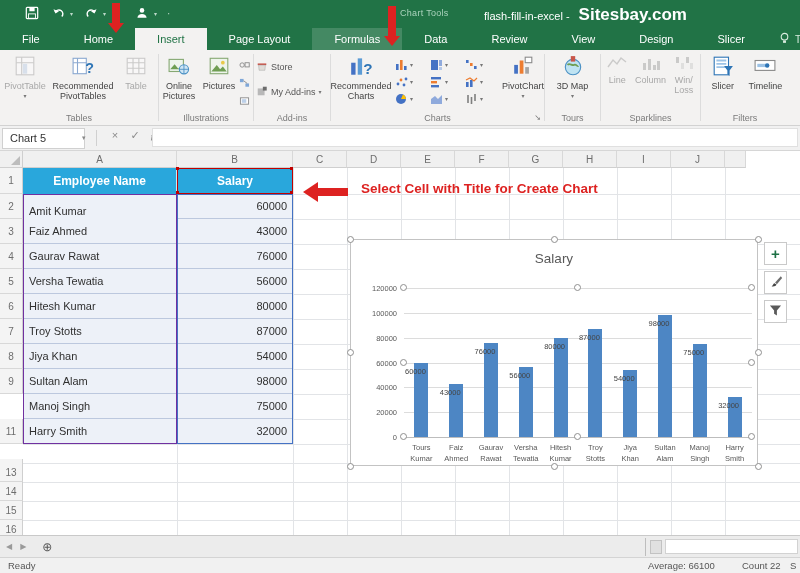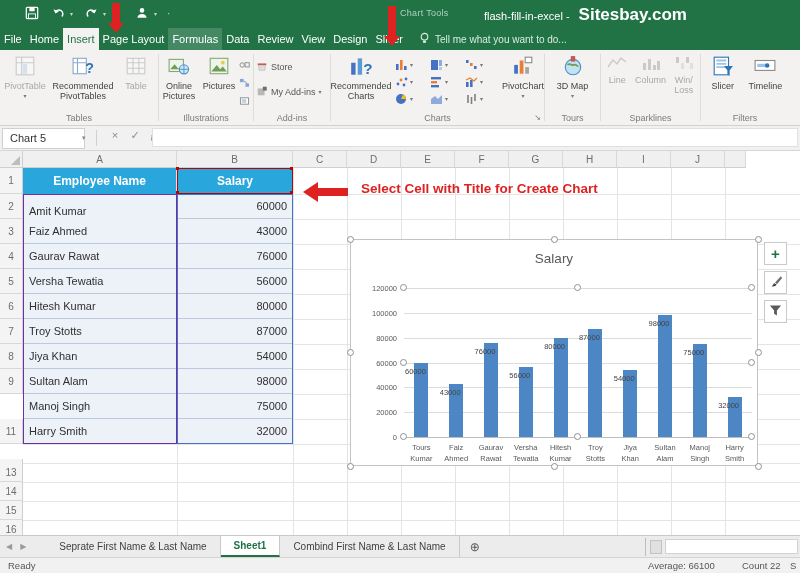--- a/index.html
+++ b/index.html
@@ -9,21 +9,21 @@
   .qat{position:absolute;left:24px;top:5px;display:flex;gap:10px;align-items:center}
   .qicon{width:16px;height:16px;display:flex;align-items:center;justify-content:center}
   .qcaret{color:#bcd9c9;font-size:6px;margin-left:-6px}
   .qdot{color:#bcd9c9;font-size:10px}
   .ctools{position:absolute;left:400px;top:8px;font-size:9px;color:#abd3bd;letter-spacing:.3px}
   .doctitle{position:absolute;left:484px;top:5px;color:#fff;display:flex;gap:9px;align-items:baseline}
   .doctitle .doc{font-size:11px}
   .doctitle .site{font-size:17px;font-weight:bold}
   
   .tabrow{position:absolute;left:0;top:28px;width:800px;height:22px;background:#217346;display:flex;align-items:stretch}
-  .rtab{padding:0 4px;font-size:11px;color:#fff;display:flex;align-items:center;cursor:default;white-space:nowrap}
+  .rtab{padding:0 22px;font-size:11px;color:#fff;display:flex;align-items:center;cursor:default;white-space:nowrap}
   .rtab.active{background:#f3f2f1;color:#217346}
   .rtab.hl{background:rgba(255,255,255,.16)}
   .tellme{display:flex;align-items:center;gap:5px;color:#d9ecdf;font-size:10px;padding-left:12px;white-space:nowrap}
   
   .ribbon{position:absolute;left:0;top:50px;width:800px;height:76px;background:#f3f2f1;border-bottom:1px solid #d2d2d2;display:flex;box-sizing:border-box}
   .rgroup{position:relative;height:100%;flex:0 0 auto}
   .rbody{display:flex;align-items:flex-start;height:60px;padding-top:3px}
   .glabel{position:absolute;bottom:2px;left:0;right:0;text-align:center;font-size:9px;color:#7b7b7b}
   .gsep{width:1px;background:#dcdcdc;margin:4px 0;flex:0 0 auto}
   .bigbtn{display:flex;flex-direction:column;align-items:center;padding-top:2px;font-size:9px;line-height:1.1;text-align:center;color:#444;height:58px}
@@ -642,25 +642,20 @@
   <div class="darrow" style="left:384px;top:6px;height:40px">
       <span class="stem" style="height:30px"></span>
       <span class="tip"></span>
     </div>
 
   <div class="sheettabs">
     <div class="navarr">
       <span>◀</span>
       <span>▶</span>
     </div>
-    <div id="stabs" style="display:flex;align-items:stretch;margin-left:14px">
-        <div class="stab">Seprate First Name &amp; Last Name</div>
-        <div class="stab active">Sheet1</div>
-        <div class="stab">Combind First Name &amp; Last Name</div>
-      </div>
     <div class="plusbtn">⊕</div>
     <div class="tsplit"></div>
     <div class="thandle"></div>
     <div class="htrack"></div>
   </div>
 
   <div class="statusbar">
     <span class="stat-ready">Ready</span>
     <span class="stat-avg">Average: 66100</span>
     <span class="stat-cnt">Count 22</span>

